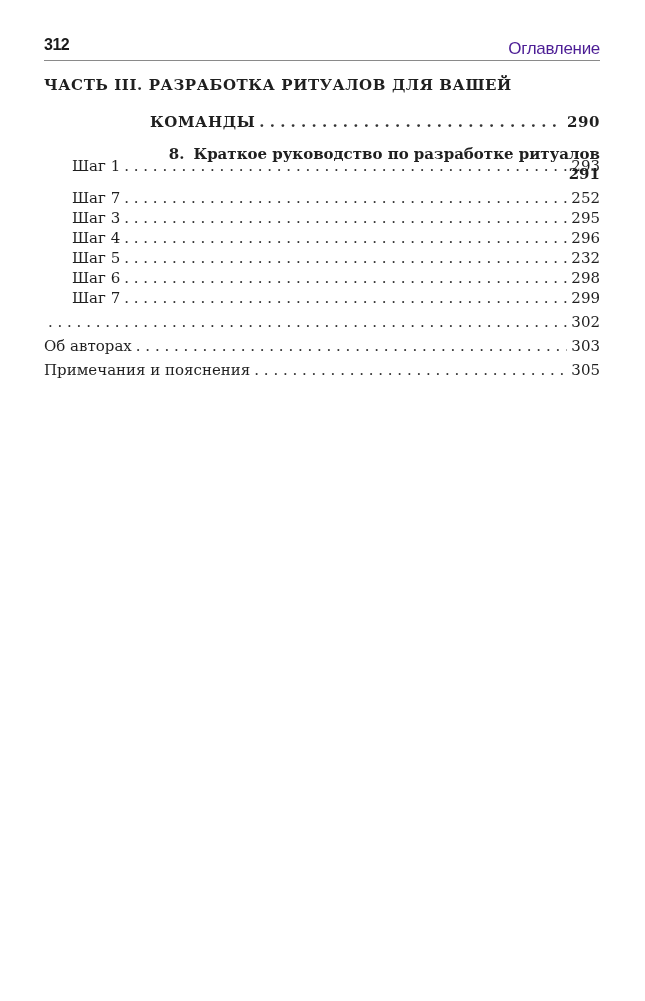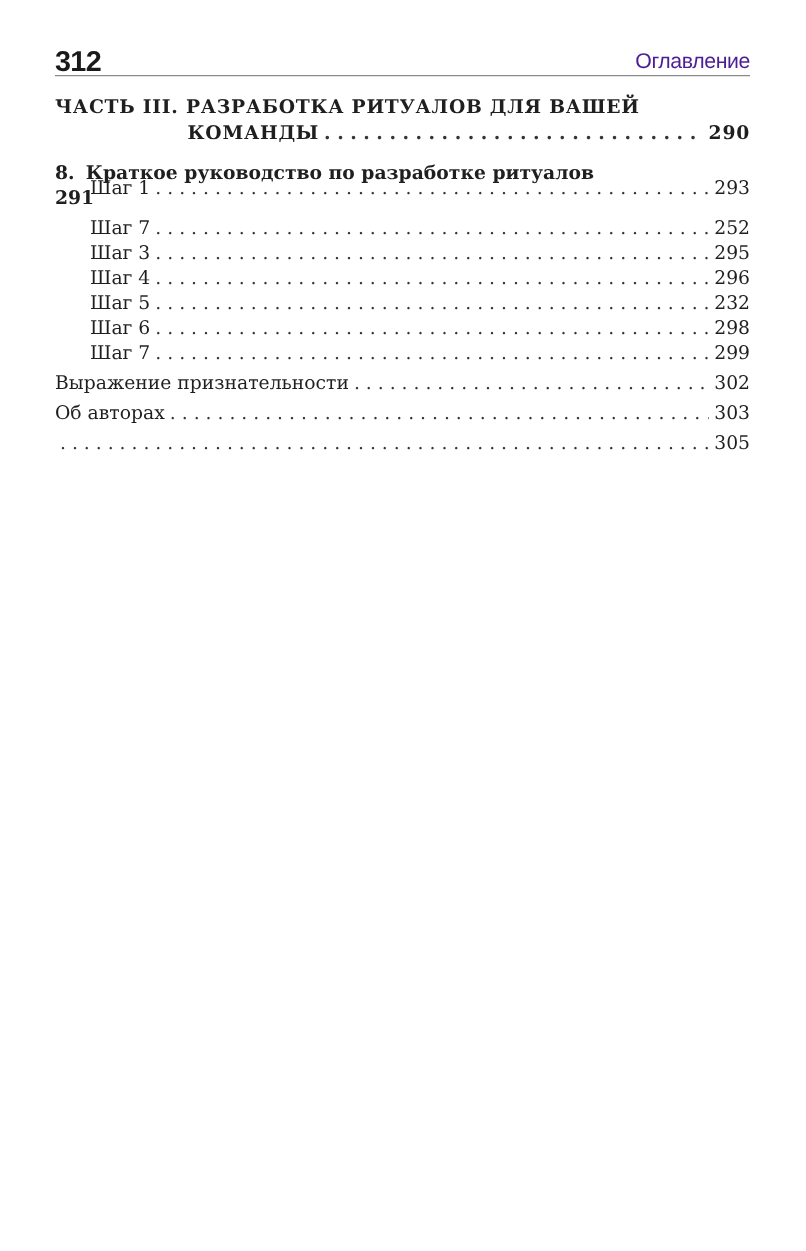--- a/index.html
+++ b/index.html
@@ -11,32 +11,32 @@
       overflow: hidden;
     }
     .page { position: absolute; left: 44px; top: 0; width: 556px; }
     .running-head {
       position: absolute; top: 34px; left: 0; width: 556px; height: 26px;
       border-bottom: 1.5px solid #8a8a8a;
     }
     .page-number {
       position: absolute; left: 0; top: 2px;
       font-family: "Liberation Sans", sans-serif;
-      font-weight: bold; font-size: 23px; letter-spacing: -0.5px;
+      font-weight: bold; font-size: 16px; letter-spacing: -0.5px;
       color: #1a1a1a;
     }
     .section-name {
       position: absolute; right: 0; top: 5px;
       font-family: "Liberation Sans", sans-serif;
       font-size: 17px; color: #4c1d95; letter-spacing: -0.3px;
     }
     .toc { position: absolute; top: 72px; left: 0; width: 556px;
       font-family: "DejaVu Serif", serif; font-size: 15px; color: #1f1f1f; }
     .entry { position: absolute; left: 0; width: 556px; height: 20px; line-height: 20px;
-      display: flex; align-items: flex-start; white-space: nowrap; }
+      display: flex; align-items: flex-end; white-space: nowrap; margin-top: 16px; }
     .entry .label { flex: none; }
     .entry .leader { flex: 1 1 auto; overflow: hidden; margin: 0 4px; letter-spacing: 2.6px; color: #333; }
     .entry .leader::before {
       content: ". . . . . . . . . . . . . . . . . . . . . . . . . . . . . . . . . . . . . . . . . . . . . . . . . . . . . . . . . . . . . . . . . . . . . . . . . . . . . . . . . . . . . . . . . . . . . . . . . . . . . . . . . . .";
       letter-spacing: 0;
     }
     .entry .pg { flex: none; text-align: right; }
     .bold { font-weight: bold; }
     .part-line1 { position: absolute; left: 0; top: 4px; font-weight: bold; font-size: 15px;
       letter-spacing: 0.6px; white-space: nowrap; }
@@ -98,27 +98,27 @@
       <span class="leader"></span>
       <span class="pg">298</span>
     </div>
     <div class="entry step" style="top:200px">
       <span class="label">Шаг 7</span>
       <span class="leader"></span>
       <span class="pg">299</span>
     </div>
 
     <div class="entry" style="top:224px">
-      <span class="label">Выражение признательности</span>
       <span class="leader"></span>
       <span class="pg">302</span>
     </div>
     <div class="entry" style="top:248px">
       <span class="label">Об авторах</span>
       <span class="leader"></span>
       <span class="pg">303</span>
     </div>
     <div class="entry" style="top:272px">
+      <span class="label">Примечания и пояснения</span>
       <span class="leader"></span>
       <span class="pg">305</span>
     </div>
   </div>
 </div>
 
 </body></html>

